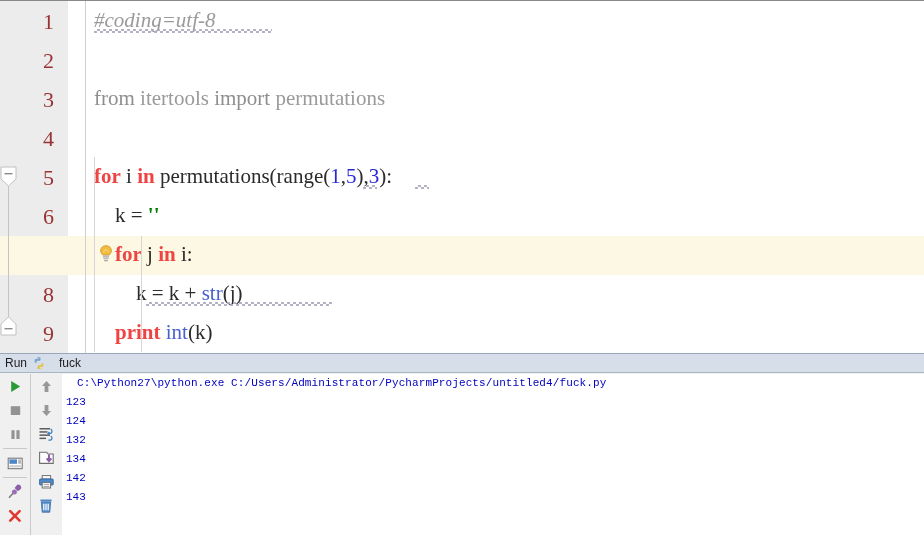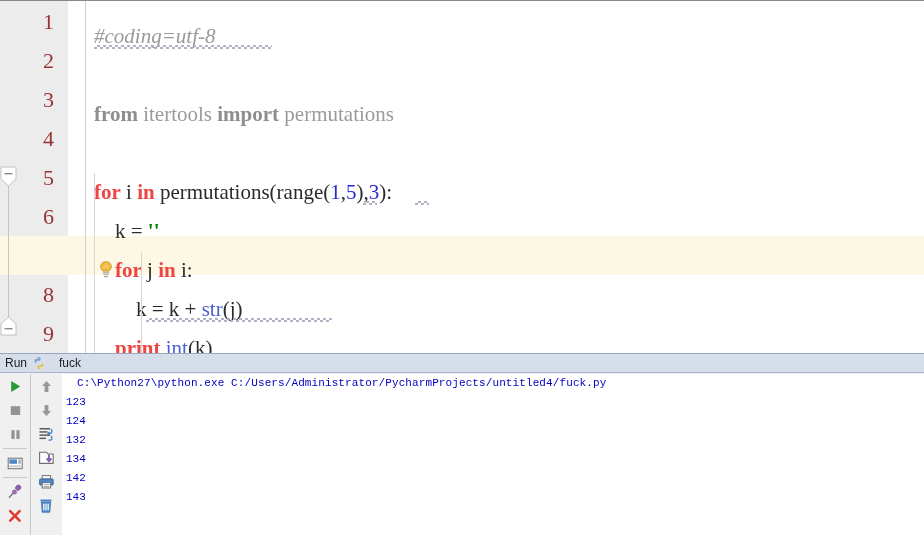--- a/index.html
+++ b/index.html
@@ -64,21 +64,20 @@
     height: 352px;
     background: #cfcfcf;
   }
 
   .code-area {
     position: absolute;
     left: 86px;
     top: 1px;
     width: 838px;
     height: 352px;
-    margin-top: 16px;
   }
 
   .line {
     position: absolute;
     left: 0;
     width: 838px;
     height: 39px;
     line-height: 39px;
     white-space: pre;
     font-family: "Liberation Serif", "DejaVu Serif", serif;
@@ -104,21 +103,21 @@
     left: 0;
     width: 924px;
     height: 39px;
     background: #fdf8e3;
   }
 
   
   .kw      { color: #ef4444; font-weight: bold; }
   .plain   { color: #2b2b2b; }
   .muted   { color: #9a9a9a; }
-  .mutedb  { color: #8e8e8e; font-weight: bold; }
+  .mutedb  { color: #8e8e8e; font-weight: normal; }
   .num     { color: #2727d6; }
   .str     { color: #008000; font-weight: bold; }
   .builtin { color: #4a5fd0; }
   .comment { color: #9a9a9a; font-style: italic; }
 
   
   .wavy {
     position: absolute;
     height: 4px;
     background-image:

